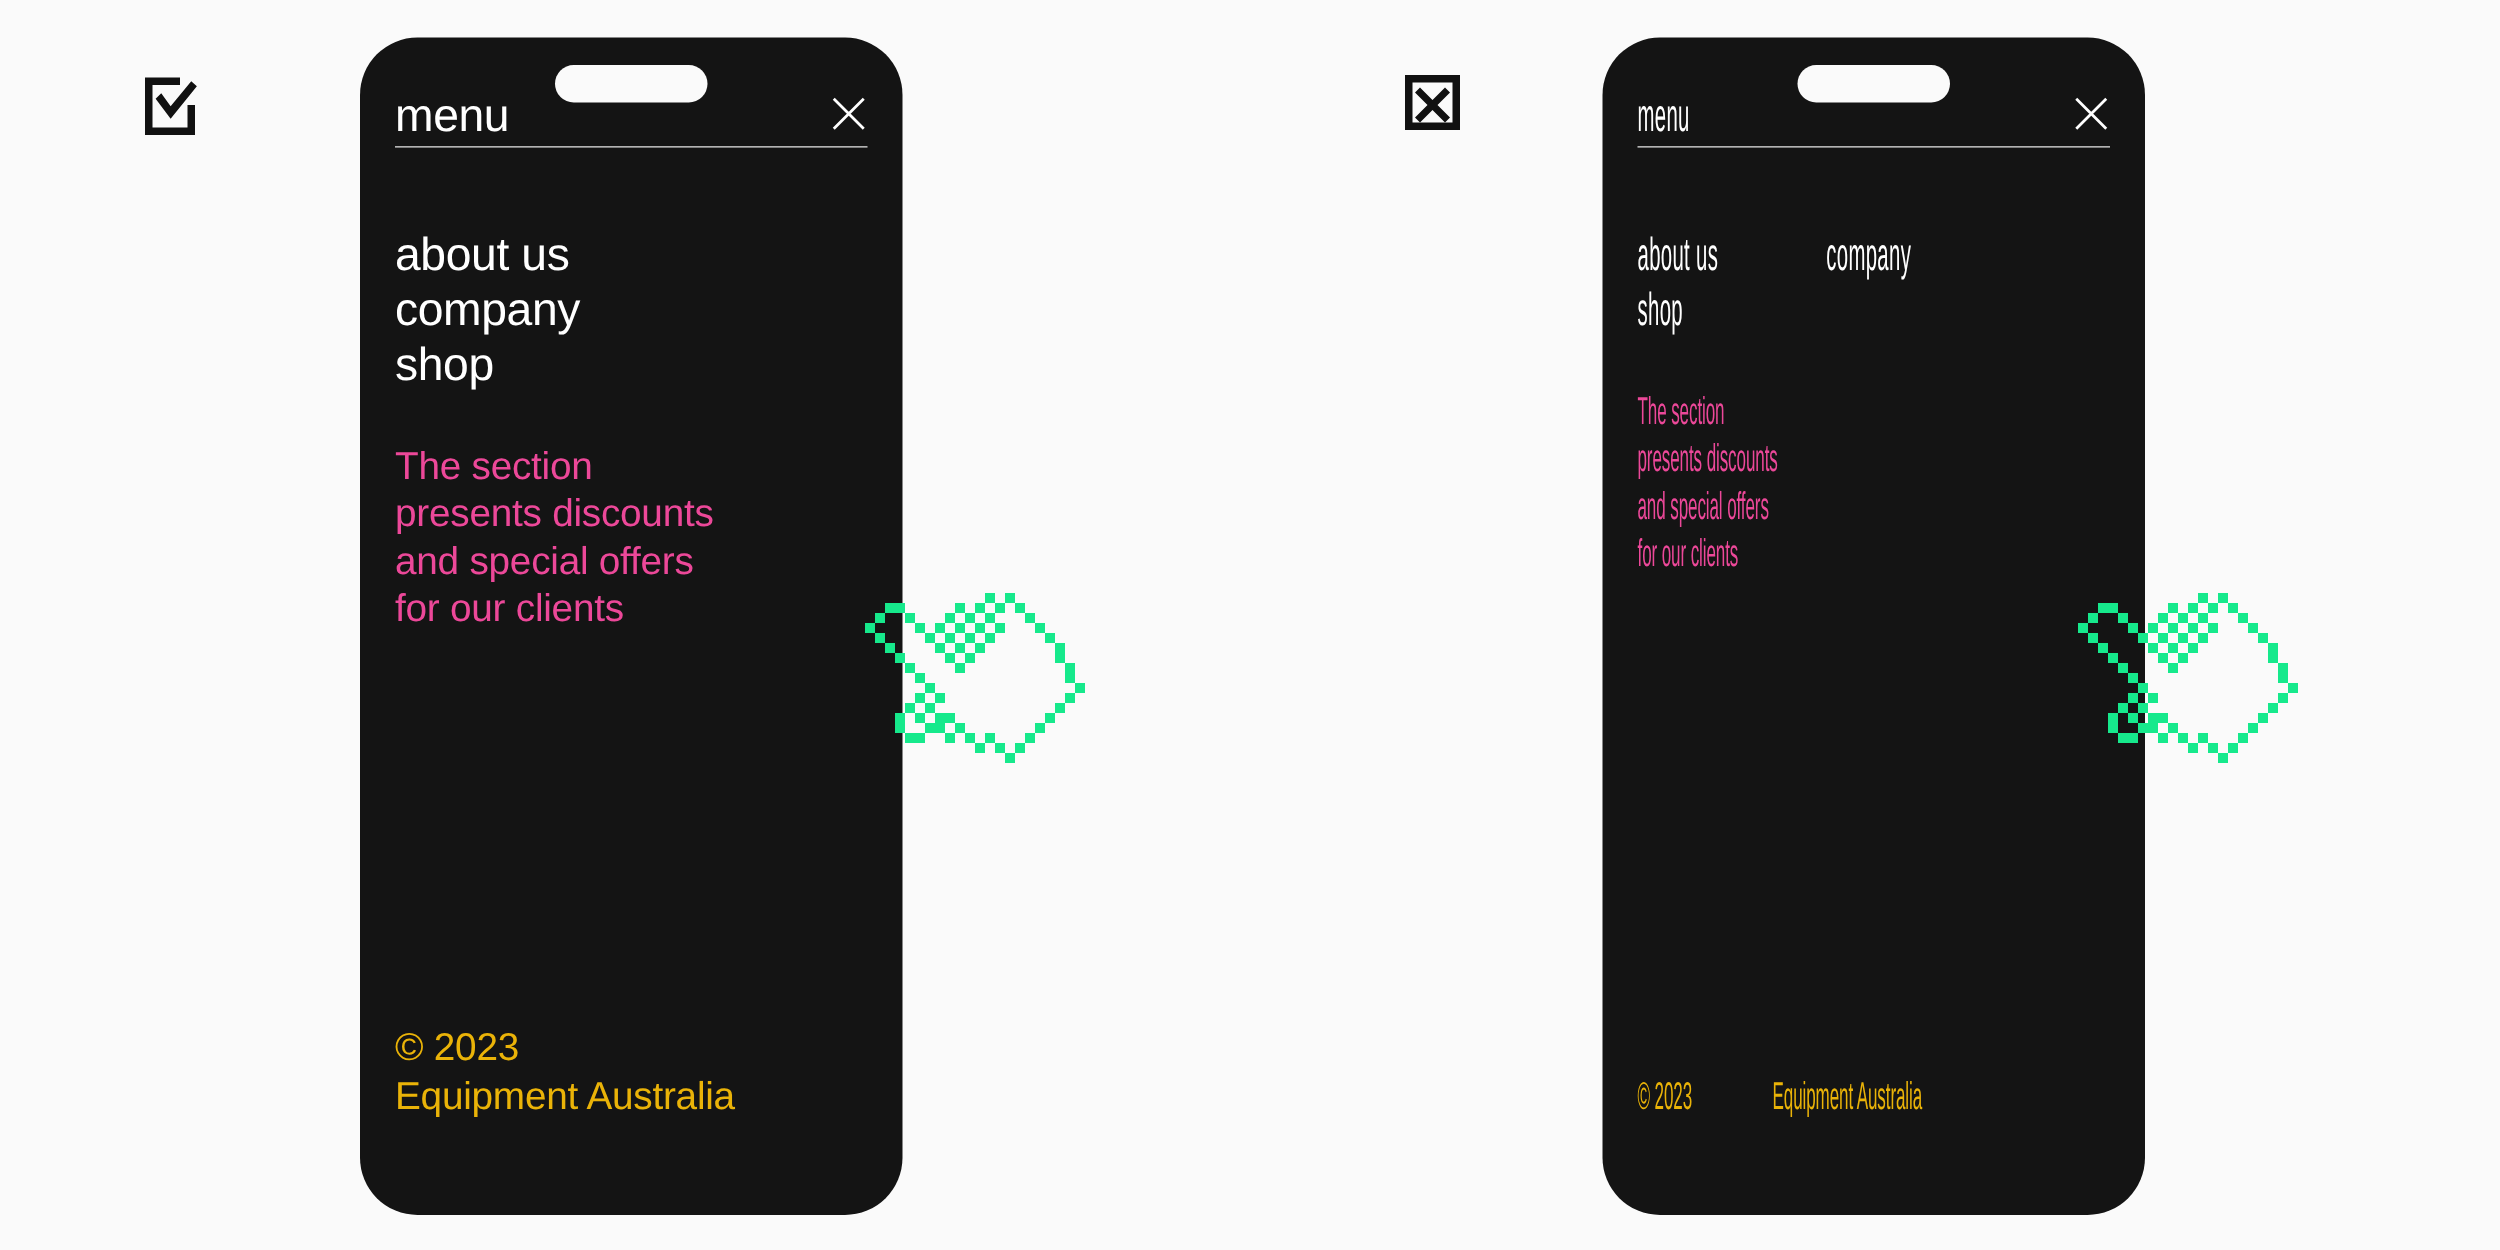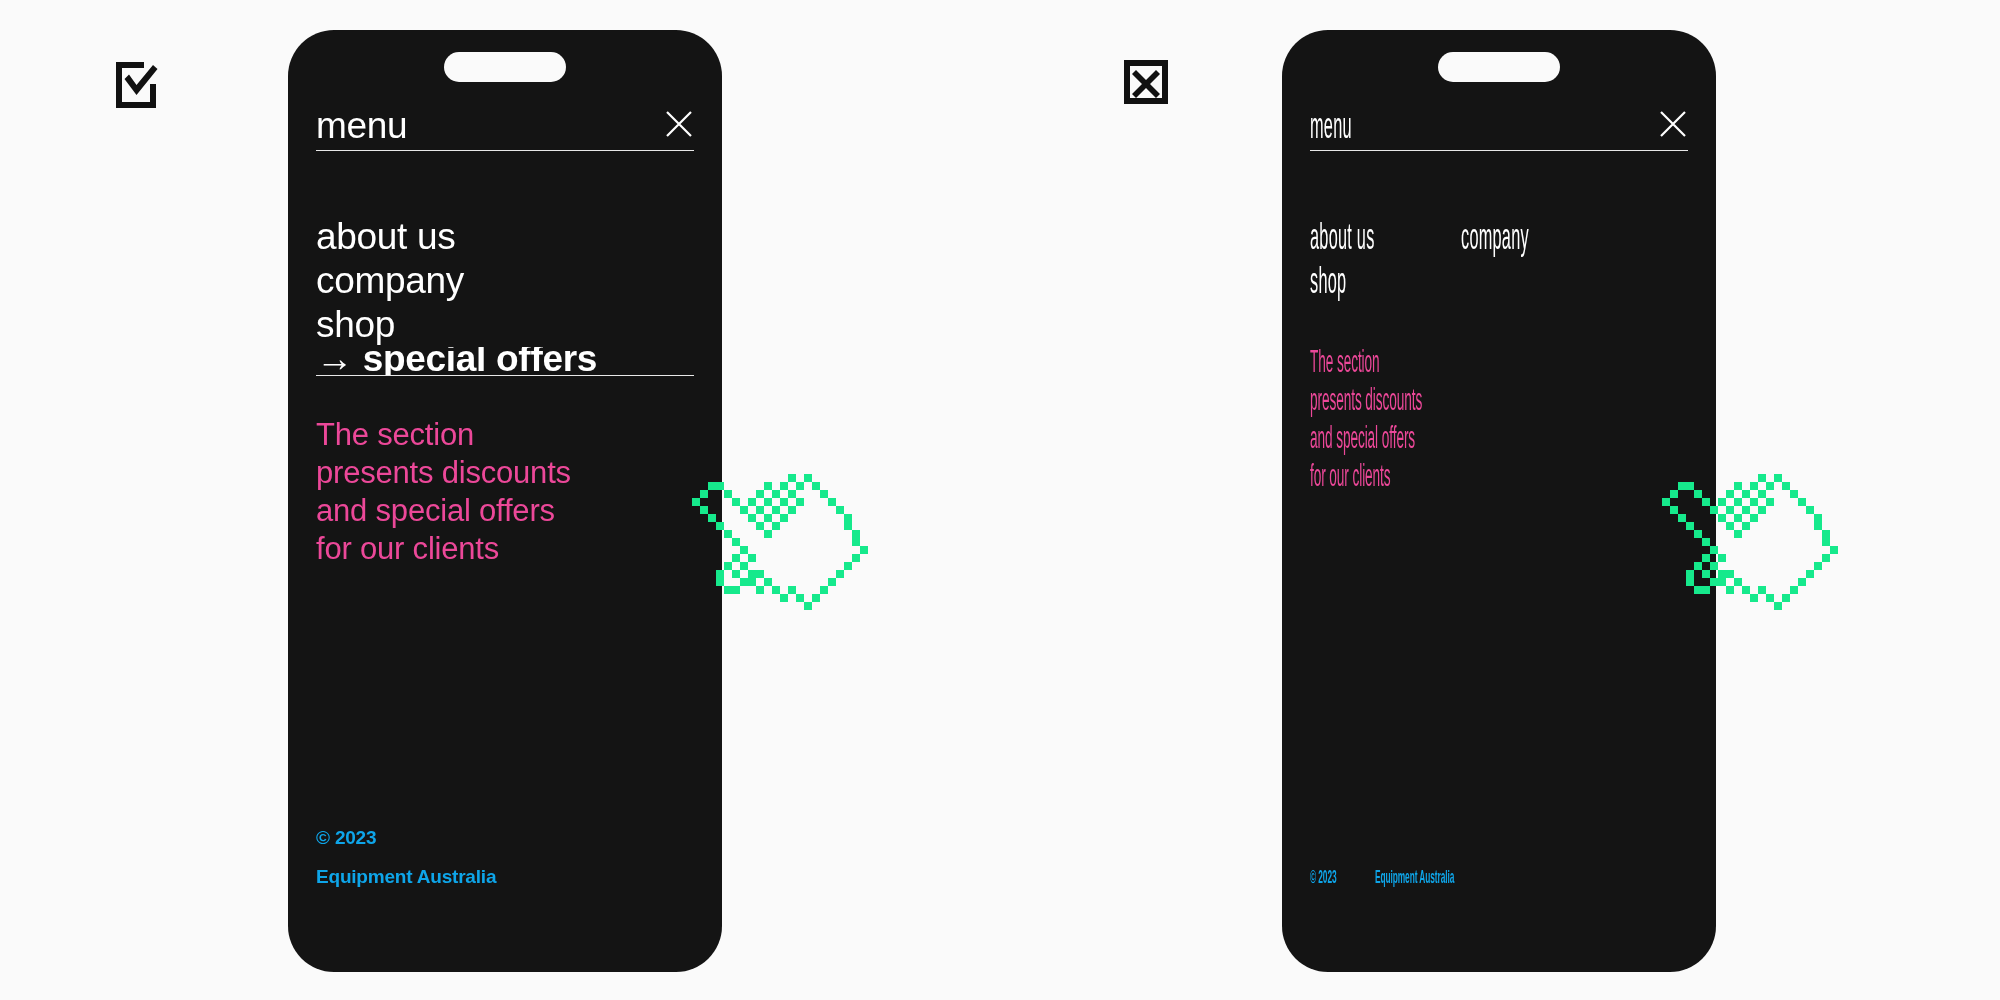--- a/index.html
+++ b/index.html
@@ -52,21 +52,21 @@
     width: 122px;
     height: 30px;
     background: #fafafa;
     border-radius: 16px;
   }
 
   .screen {
     position: absolute;
     left: 0; right: 0;
     top: 0; bottom: 0;
-    padding: 77px 28px 0 28px;
+    padding: 44px 28px 0 28px;
     box-sizing: border-box;
   }
 
   
   .menu-head {
     display: flex;
     align-items: baseline;
     justify-content: space-between;
     border-bottom: 1.5px solid #e8e8e8;
     padding-bottom: 6px;
@@ -131,24 +131,24 @@
     font-weight: 400;
     letter-spacing: -0.2px;
     max-width: 330px;
   }
 
   
   .foot {
     position: absolute;
     left: 28px;
     bottom: 76px;
-    color: #0ea5e9;
-    font-size: 19px;
+    color: #eab308;
+    font-size: 31px;
     line-height: 39px;
-    font-weight: 700;
+    font-weight: 400;
     letter-spacing: -0.2px;
   }
 
   
   .cond .menu-title,
   .cond .nav-item,
   .cond .desc-line,
   .cond .foot-line {
     display: inline-block;
     transform: scaleX(0.44);
@@ -203,25 +203,20 @@
           <svg viewBox="0 0 30 30" xmlns="http://www.w3.org/2000/svg">
             <path d="M3 3 L27 27 M27 3 L3 27" stroke="#ffffff" stroke-width="2.2" fill="none"></path>
           </svg>
         </span>
       </div>
 
       <div class="nav">
         <div class="nav-item">about us</div>
         <div class="nav-item">company</div>
         <div class="nav-item">shop</div>
-        <div class="nav-active-wrap">
-          <div class="nav-item active">
-            <span class="nav-arrow">→</span><span>special offers</span>
-          </div>
-        </div>
       </div>
 
       <div class="desc">
         <span class="desc-line">The section</span>
         <span class="desc-line">presents discounts</span>
         <span class="desc-line">and special offers</span>
         <span class="desc-line">for our clients</span>
       </div>
 
       <div class="foot">

